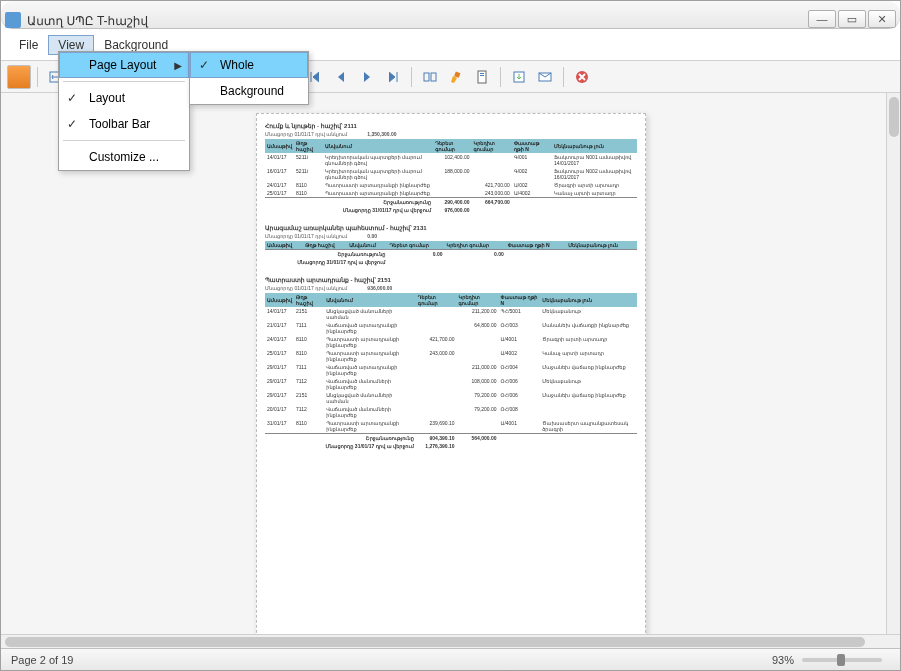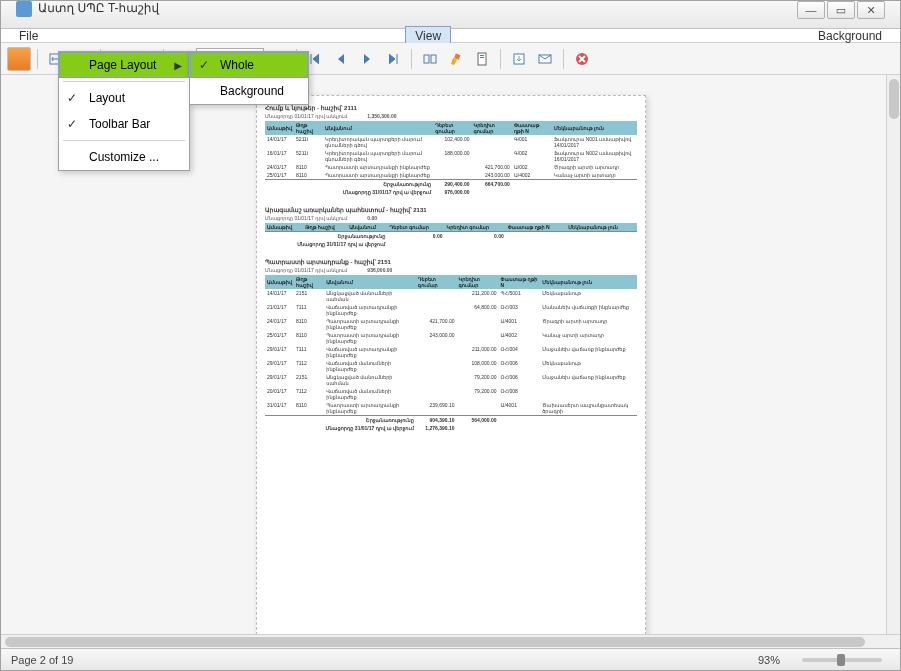--- a/index.html
+++ b/index.html
@@ -1,45 +1,45 @@
 <!DOCTYPE html>
 <html><head>
 <meta charset="utf-8">
 <style>
 *{box-sizing:border-box;margin:0;padding:0;font-family:Tahoma,Arial,sans-serif;}
 body{background:#fff;width:901px;height:671px;overflow:hidden;position:relative;}
 .window{width:901px;height:671px;border:1px solid #a0a0a0;background:#fff;display:flex;flex-direction:column;}
-.titlebar{height:28px;background:linear-gradient(#f8f8f8,#e8e8e8);display:flex;align-items:flex-start;padding:0 15px;border-bottom:1px solid #c0c0c0;}
+.titlebar{height:28px;background:linear-gradient(#f8f8f8,#e8e8e8);display:flex;align-items:flex-end;padding:0 4px;border-bottom:1px solid #c0c0c0;border-radius:12px;}
 .titlebar .appicon{width:16px;height:16px;background:#5a9bd5;border-radius:2px;margin-right:6px;}
 .titlebar .title{font-size:12px;color:#333;flex:1;}
 .titlebar .winbtn{width:28px;height:18px;border:1px solid #b0b0b0;background:linear-gradient(#fff,#e8e8e8);margin-left:2px;border-radius:2px;display:flex;align-items:center;justify-content:center;font-size:11px;color:#555;cursor:pointer;}
-.menubar{height:14px;display:flex;align-items:center;padding:0 8px;border-bottom:1px solid #d0d0d0;font-size:12px;color:#333;justify-content:space-between;}
+.menubar{height:32px;display:flex;align-items:center;padding:0 8px;border-bottom:1px solid #d0d0d0;font-size:12px;color:#333;}
 .menubar .menuitem{padding:3px 10px;cursor:pointer;}
 .menubar .menuitem.active{background:#d6e5f3;border:1px solid #7da2ce;padding:2px 9px;}
 .toolbar{height:32px;background:#f5f5f5;border-bottom:1px solid #d0d0d0;display:flex;align-items:center;padding:0 6px;gap:2px;}
 .toolbar .tbtn{width:24px;height:24px;display:flex;align-items:center;justify-content:center;border:1px solid transparent;border-radius:2px;cursor:pointer;}
 .toolbar .tbtn svg{width:16px;height:16px;}
 .toolbar .sep{width:1px;height:20px;background:#c8c8c8;margin:0 4px;}
 .toolbar .zoomcombo{height:22px;border:1px solid #b0b0b0;background:#fff;font-size:11px;padding:0 18px 0 6px;min-width:68px;display:flex;align-items:center;position:relative;cursor:pointer;}
 .toolbar .zoomcombo:after{content:"▾";position:absolute;right:4px;font-size:9px;color:#666;}
 .toolbar .colorbtn{width:24px;height:24px;background:linear-gradient(#f9a14a,#e67e22);border:1px solid #c0c0c0;border-radius:2px;}
 .content{flex:1;display:flex;position:relative;background:#f0f0f0;overflow:hidden;}
 .docarea{flex:1;background:#f5f5f5;position:relative;overflow:hidden;}
 .page{position:absolute;left:255px;top:20px;width:390px;height:560px;background:#fff;border:1px dashed #bbb;box-shadow:2px 2px 6px rgba(0,0,0,.15);font-size:5px;color:#333;padding:8px;}
 .scrollbar-v{width:14px;background:#f0f0f0;border-left:1px solid #d0d0d0;position:relative;}
 .scrollbar-v .thumb{position:absolute;top:4px;left:2px;width:10px;height:40px;background:#c8c8c8;border-radius:5px;}
 .scrollbar-h{height:14px;background:#f0f0f0;border-top:1px solid #d0d0d0;position:relative;}
 .scrollbar-h .thumb{position:absolute;left:4px;top:2px;height:10px;width:860px;background:#c8c8c8;border-radius:5px;}
-.statusbar{height:22px;background:linear-gradient(#f8f8f8,#e8e8e8);border-top:1px solid #c0c0c0;display:flex;align-items:center;padding:0 10px;font-size:11px;color:#444;gap:14px;}
+.statusbar{height:22px;background:linear-gradient(#f8f8f8,#e8e8e8);border-top:1px solid #c0c0c0;display:flex;align-items:center;padding:0 10px;font-size:11px;color:#444;}
 .statusbar .spacer{flex:1;}
 .statusbar .zoomslider{width:80px;height:4px;background:#ccc;margin:0 8px;border-radius:2px;position:relative;}
 .statusbar .zoomslider .knob{position:absolute;left:35px;top:-4px;width:8px;height:12px;background:#888;border-radius:2px;}
 .dropdown{position:absolute;background:#fff;border:1px solid #a0a0a0;box-shadow:2px 2px 6px rgba(0,0,0,.2);font-size:12px;z-index:100;}
 .dropdown .item{padding:6px 20px 6px 30px;cursor:pointer;display:flex;align-items:center;position:relative;white-space:nowrap;}
-.dropdown .item.highlighted{background:#84cc16;border:1px solid #7da2ce;padding:5px 19px 5px 29px;}
+.dropdown .item.highlighted{background:#7dd3fc;border:1px solid #7da2ce;padding:5px 19px 5px 29px;}
 .dropdown .item .check{position:absolute;left:8px;font-size:12px;color:#333;}
 .dropdown .item .arrow{position:absolute;right:6px;font-size:10px;color:#333;}
 .dropdown .divider{height:1px;background:#d0d0d0;margin:3px 4px;}
 .dropdown.submenu{left:189px;top:51px;width:120px;}
 .dropdown.mainmenu{left:58px;top:51px;width:132px;}
 .section{margin-bottom:10px;}
 .section .sechead{font-size:6px;font-weight:bold;margin-bottom:2px;}
 .section .subhead{font-size:5px;color:#555;display:flex;gap:20px;margin-bottom:2px;}
 .section table{width:100%;border-collapse:collapse;font-size:5px;}
 .section table th{background:#8ac5d1;color:#222;padding:1px 2px;text-align:left;}

